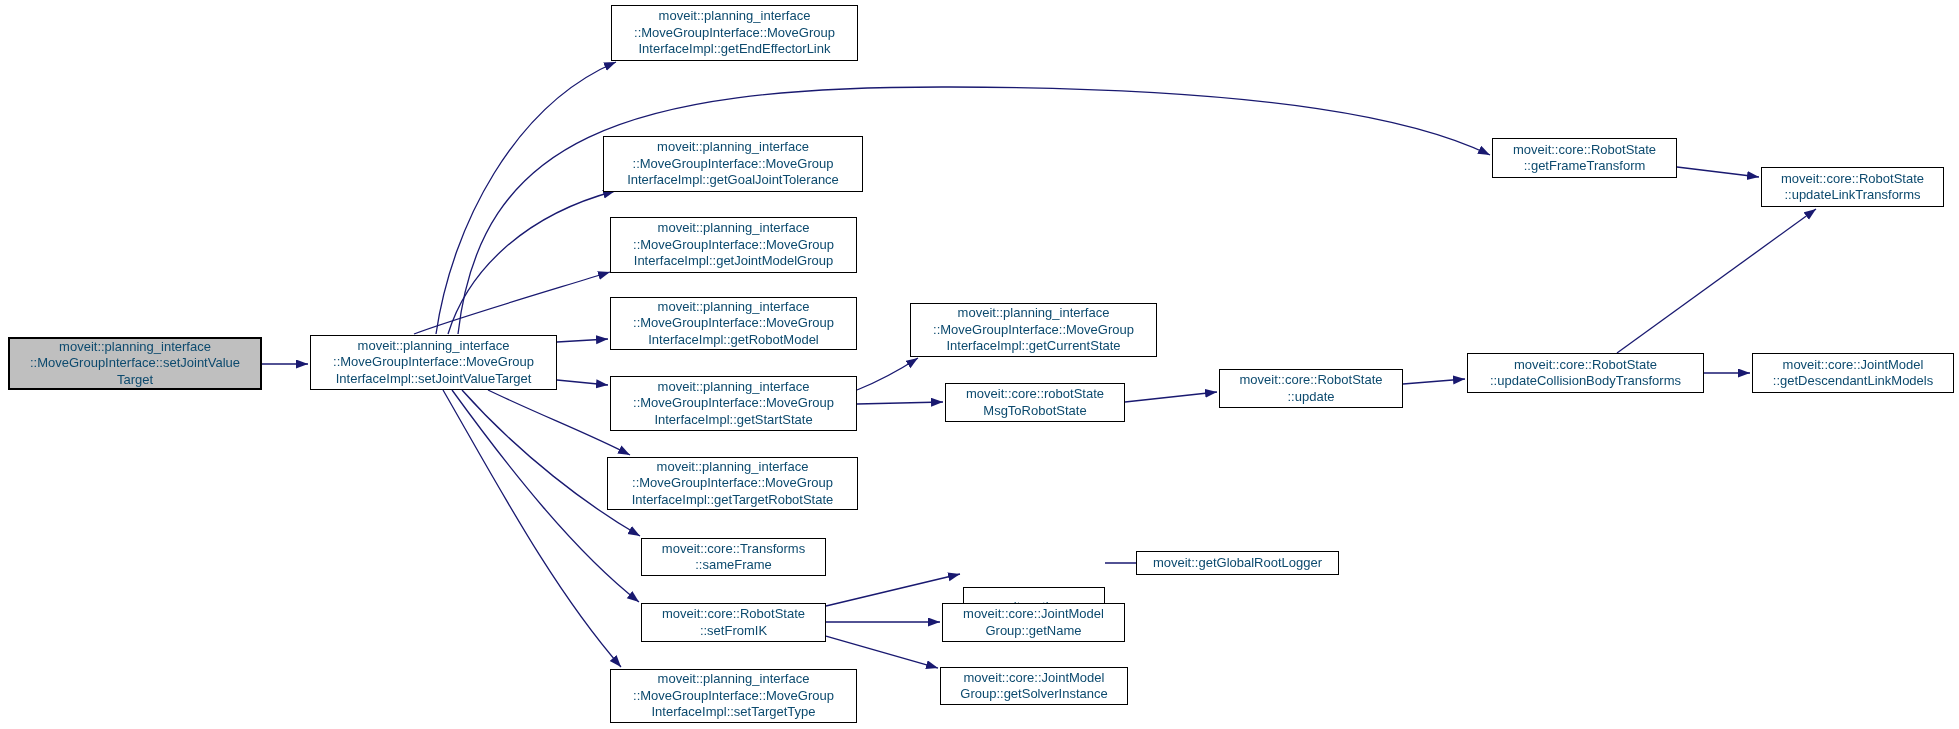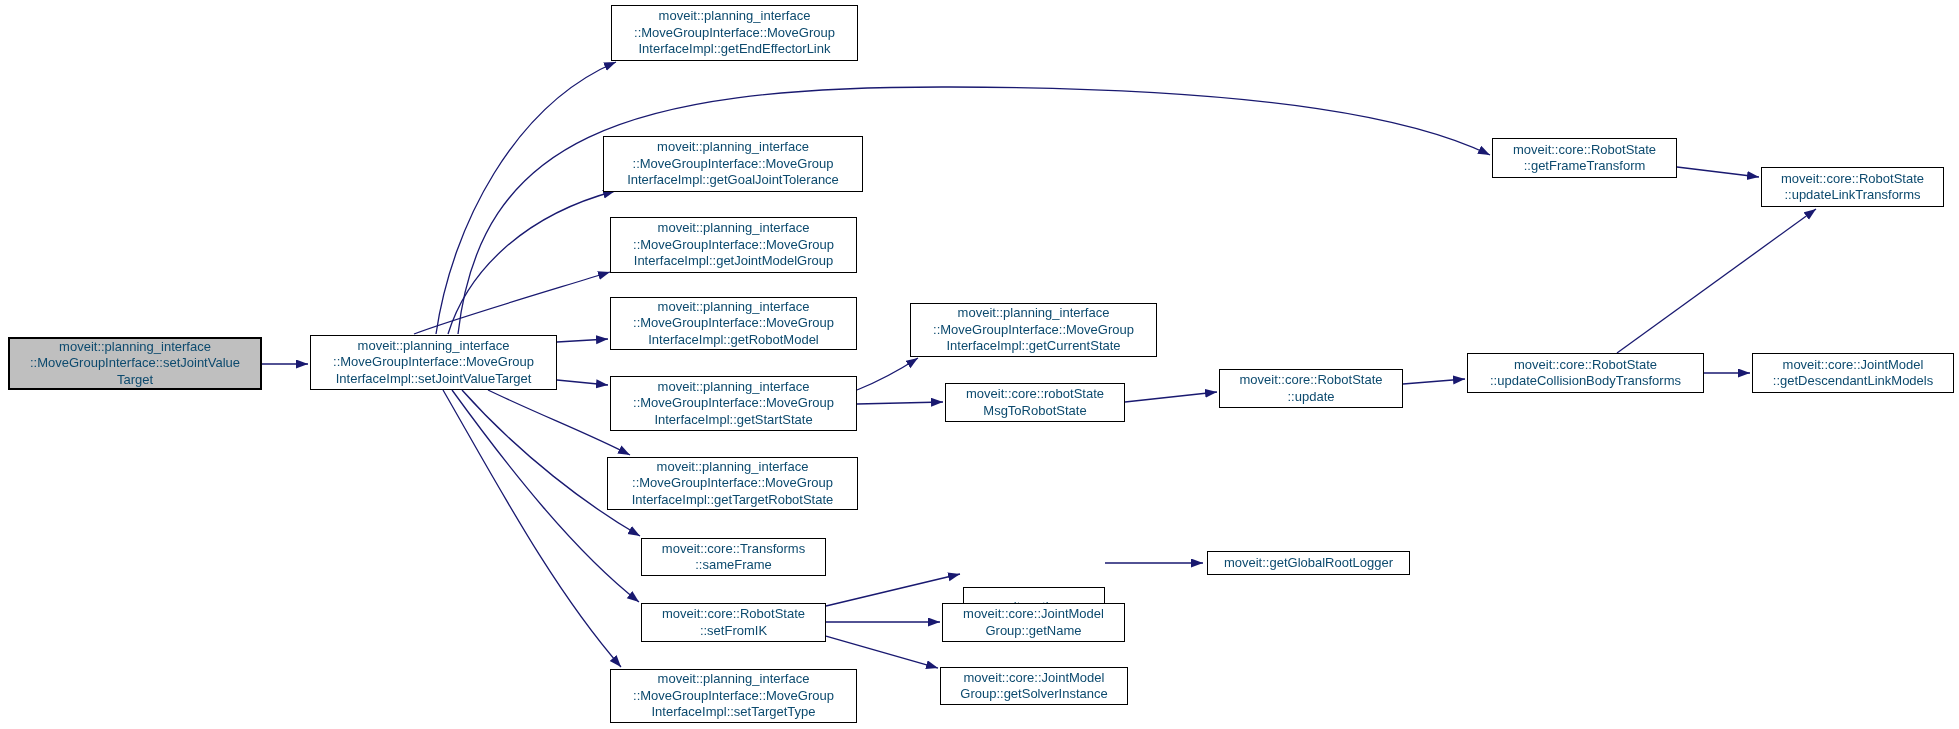--- a/index.html
+++ b/index.html
@@ -102,19 +102,19 @@
 ::update</span></div>
       <div class="node" style="left: 1492px; top: 138px; width: 185px; height: 40px; border-color: rgb(0, 0, 0); background: rgb(255, 255, 255);"><span>moveit::core::RobotState
 ::getFrameTransform</span></div>
       <div class="node" style="left: 1761px; top: 167px; width: 183px; height: 40px; border-color: rgb(0, 0, 0); background: rgb(255, 255, 255);"><span>moveit::core::RobotState
 ::updateLinkTransforms</span></div>
       <div class="node" style="left: 1467px; top: 353px; width: 237px; height: 40px; border-color: rgb(0, 0, 0); background: rgb(255, 255, 255);"><span>moveit::core::RobotState
 ::updateCollisionBodyTransforms</span></div>
       <div class="node" style="left: 1752px; top: 353px; width: 202px; height: 40px; border-color: rgb(0, 0, 0); background: rgb(255, 255, 255);"><span>moveit::core::JointModel
 ::getDescendantLinkModels</span></div>
       <div class="node" style="left: 963px; top: 551px; width: 142px; height: 40px; border-color: rgb(0, 0, 0); background: rgb(255, 255, 255); margin-top: 36px;"><span>moveit::getLogger</span></div>
-      <div class="node" style="left: 1207px; top: 551px; width: 203px; height: 24px; border-color: rgb(0, 0, 0); background: rgb(255, 255, 255);"><span>moveit::getGlobalRootLogger</span></div>
+      <div class="node" style="left: 1136px; top: 551px; width: 203px; height: 24px; border-color: rgb(0, 0, 0); background: rgb(255, 255, 255);"><span>moveit::getGlobalRootLogger</span></div>
       <div class="node" style="left: 942px; top: 603px; width: 183px; height: 39px; border-color: rgb(0, 0, 0); background: rgb(255, 255, 255);"><span>moveit::core::JointModel
 Group::getName</span></div>
       <div class="node" style="left: 940px; top: 667px; width: 188px; height: 38px; border-color: rgb(0, 0, 0); background: rgb(255, 255, 255);"><span>moveit::core::JointModel
 Group::getSolverInstance</span></div>
     </div>
 </div>
 
 </body></html>

